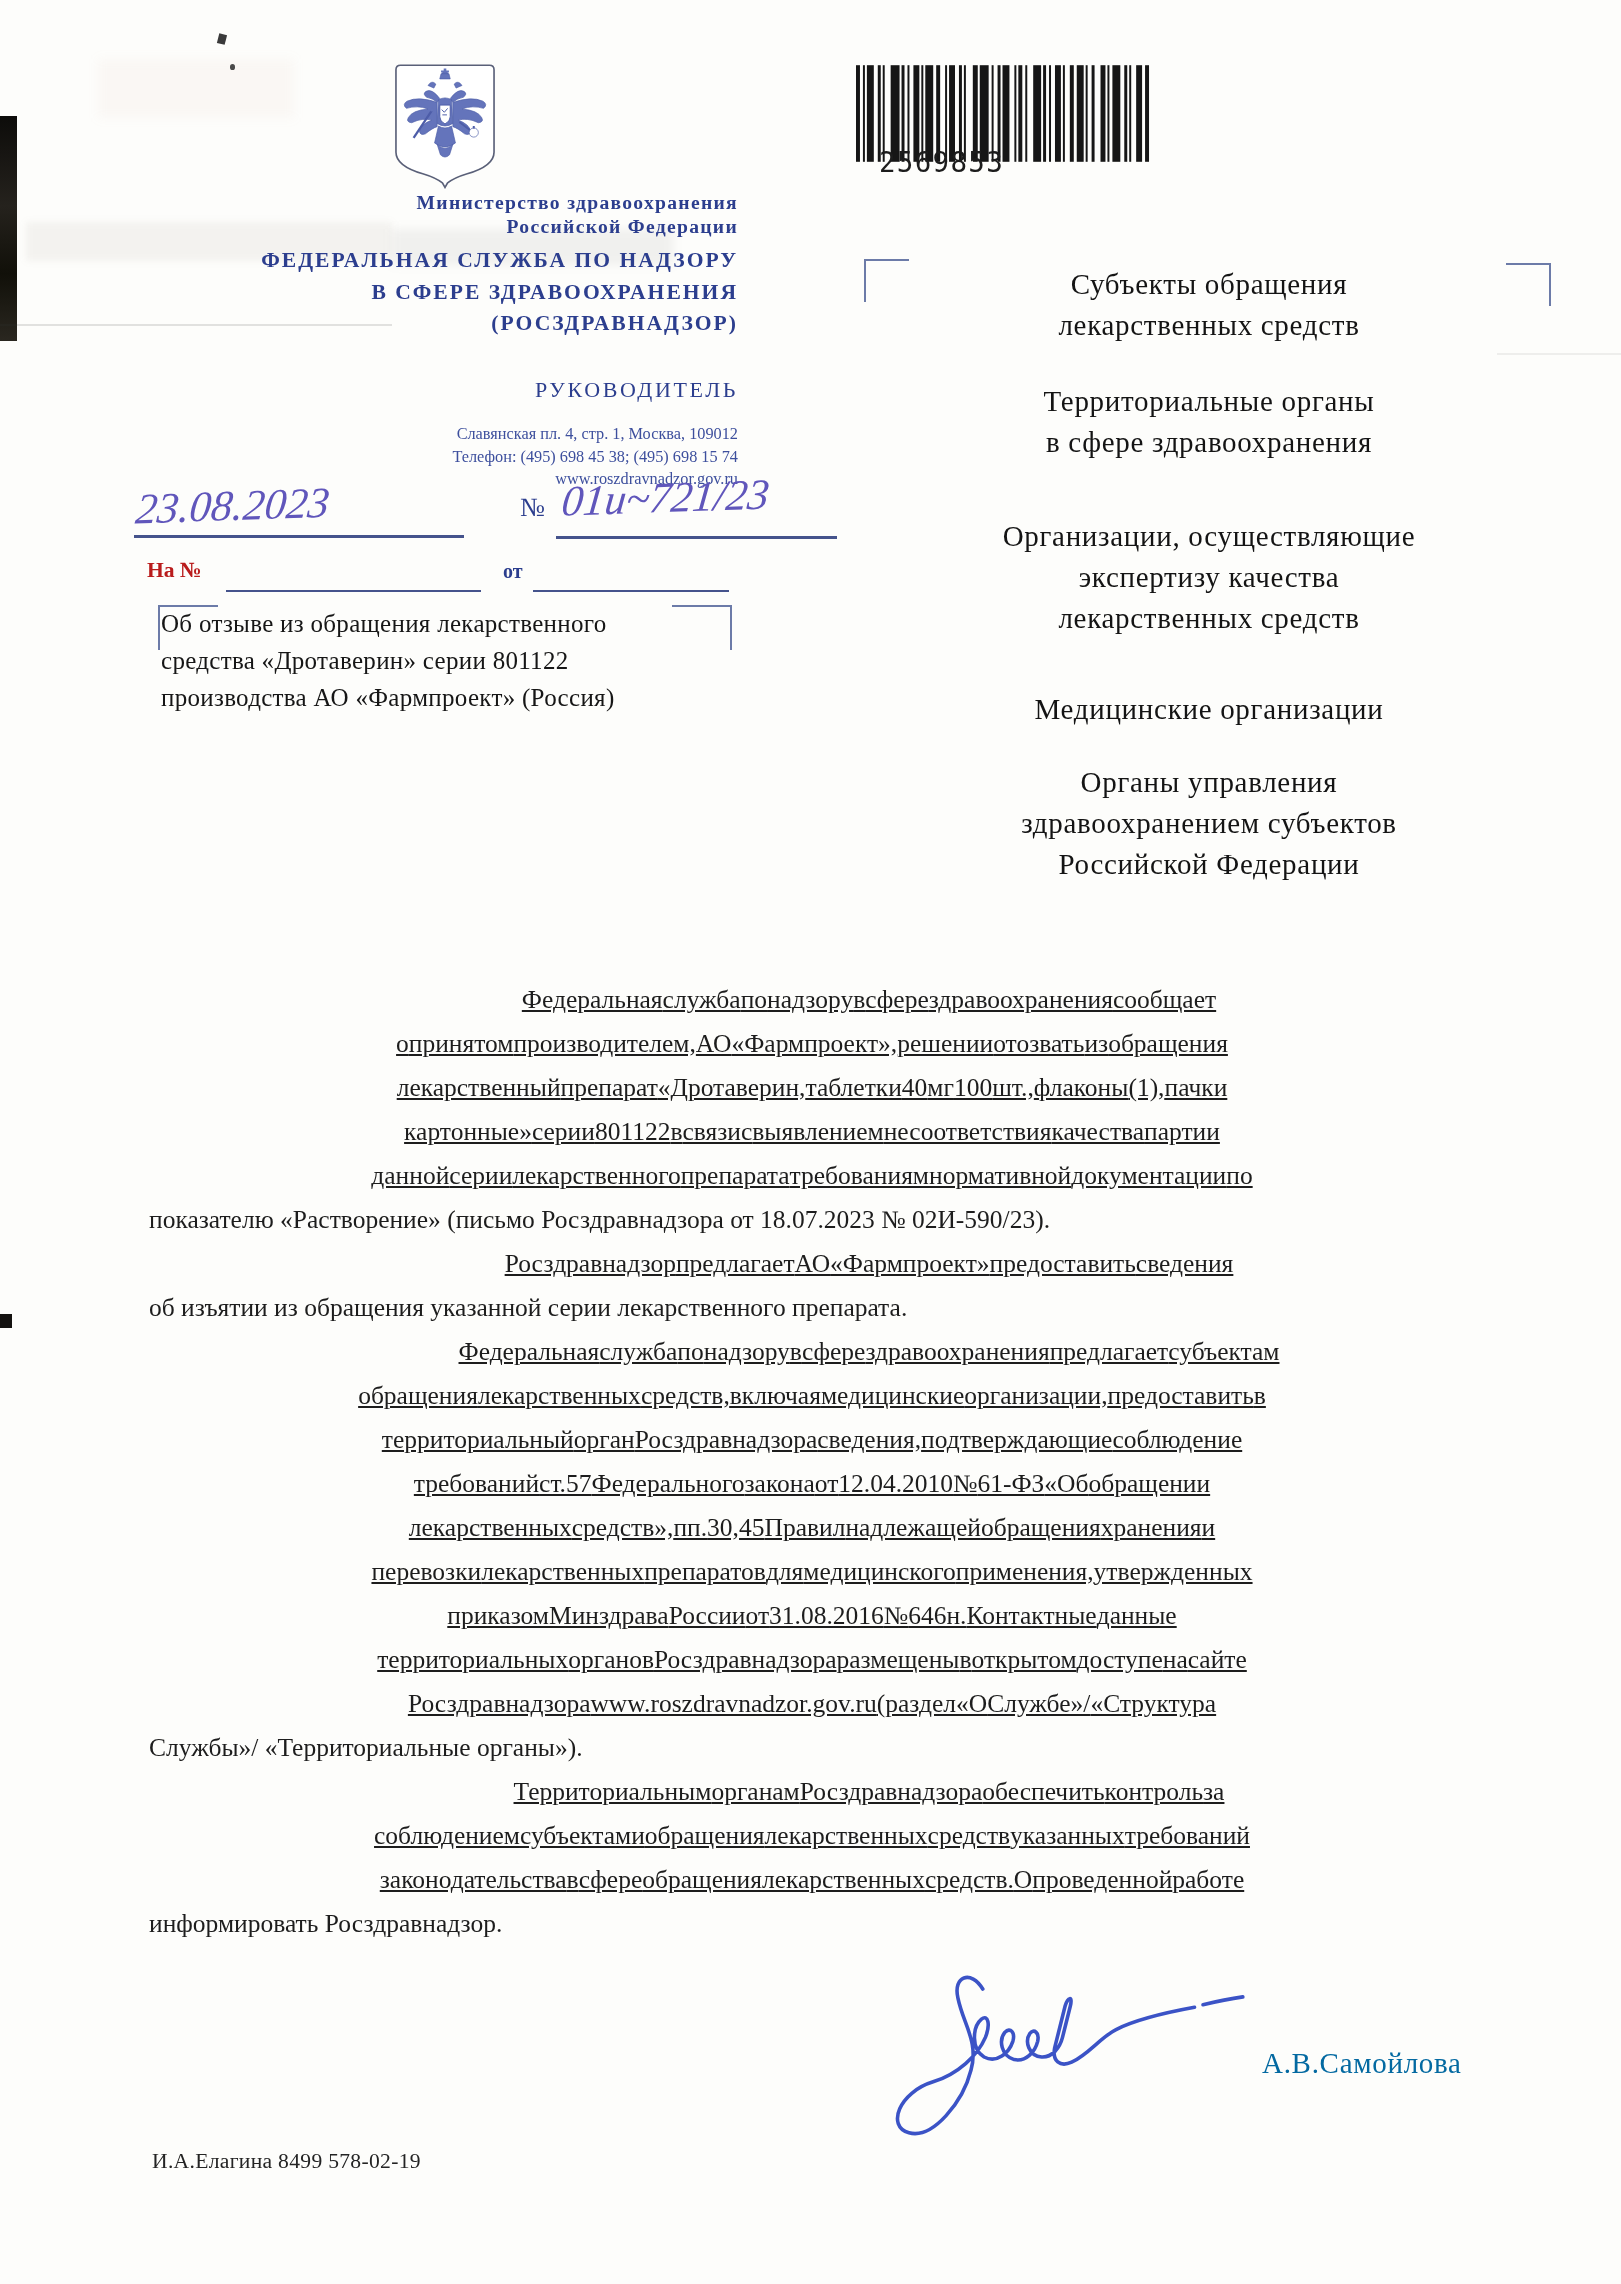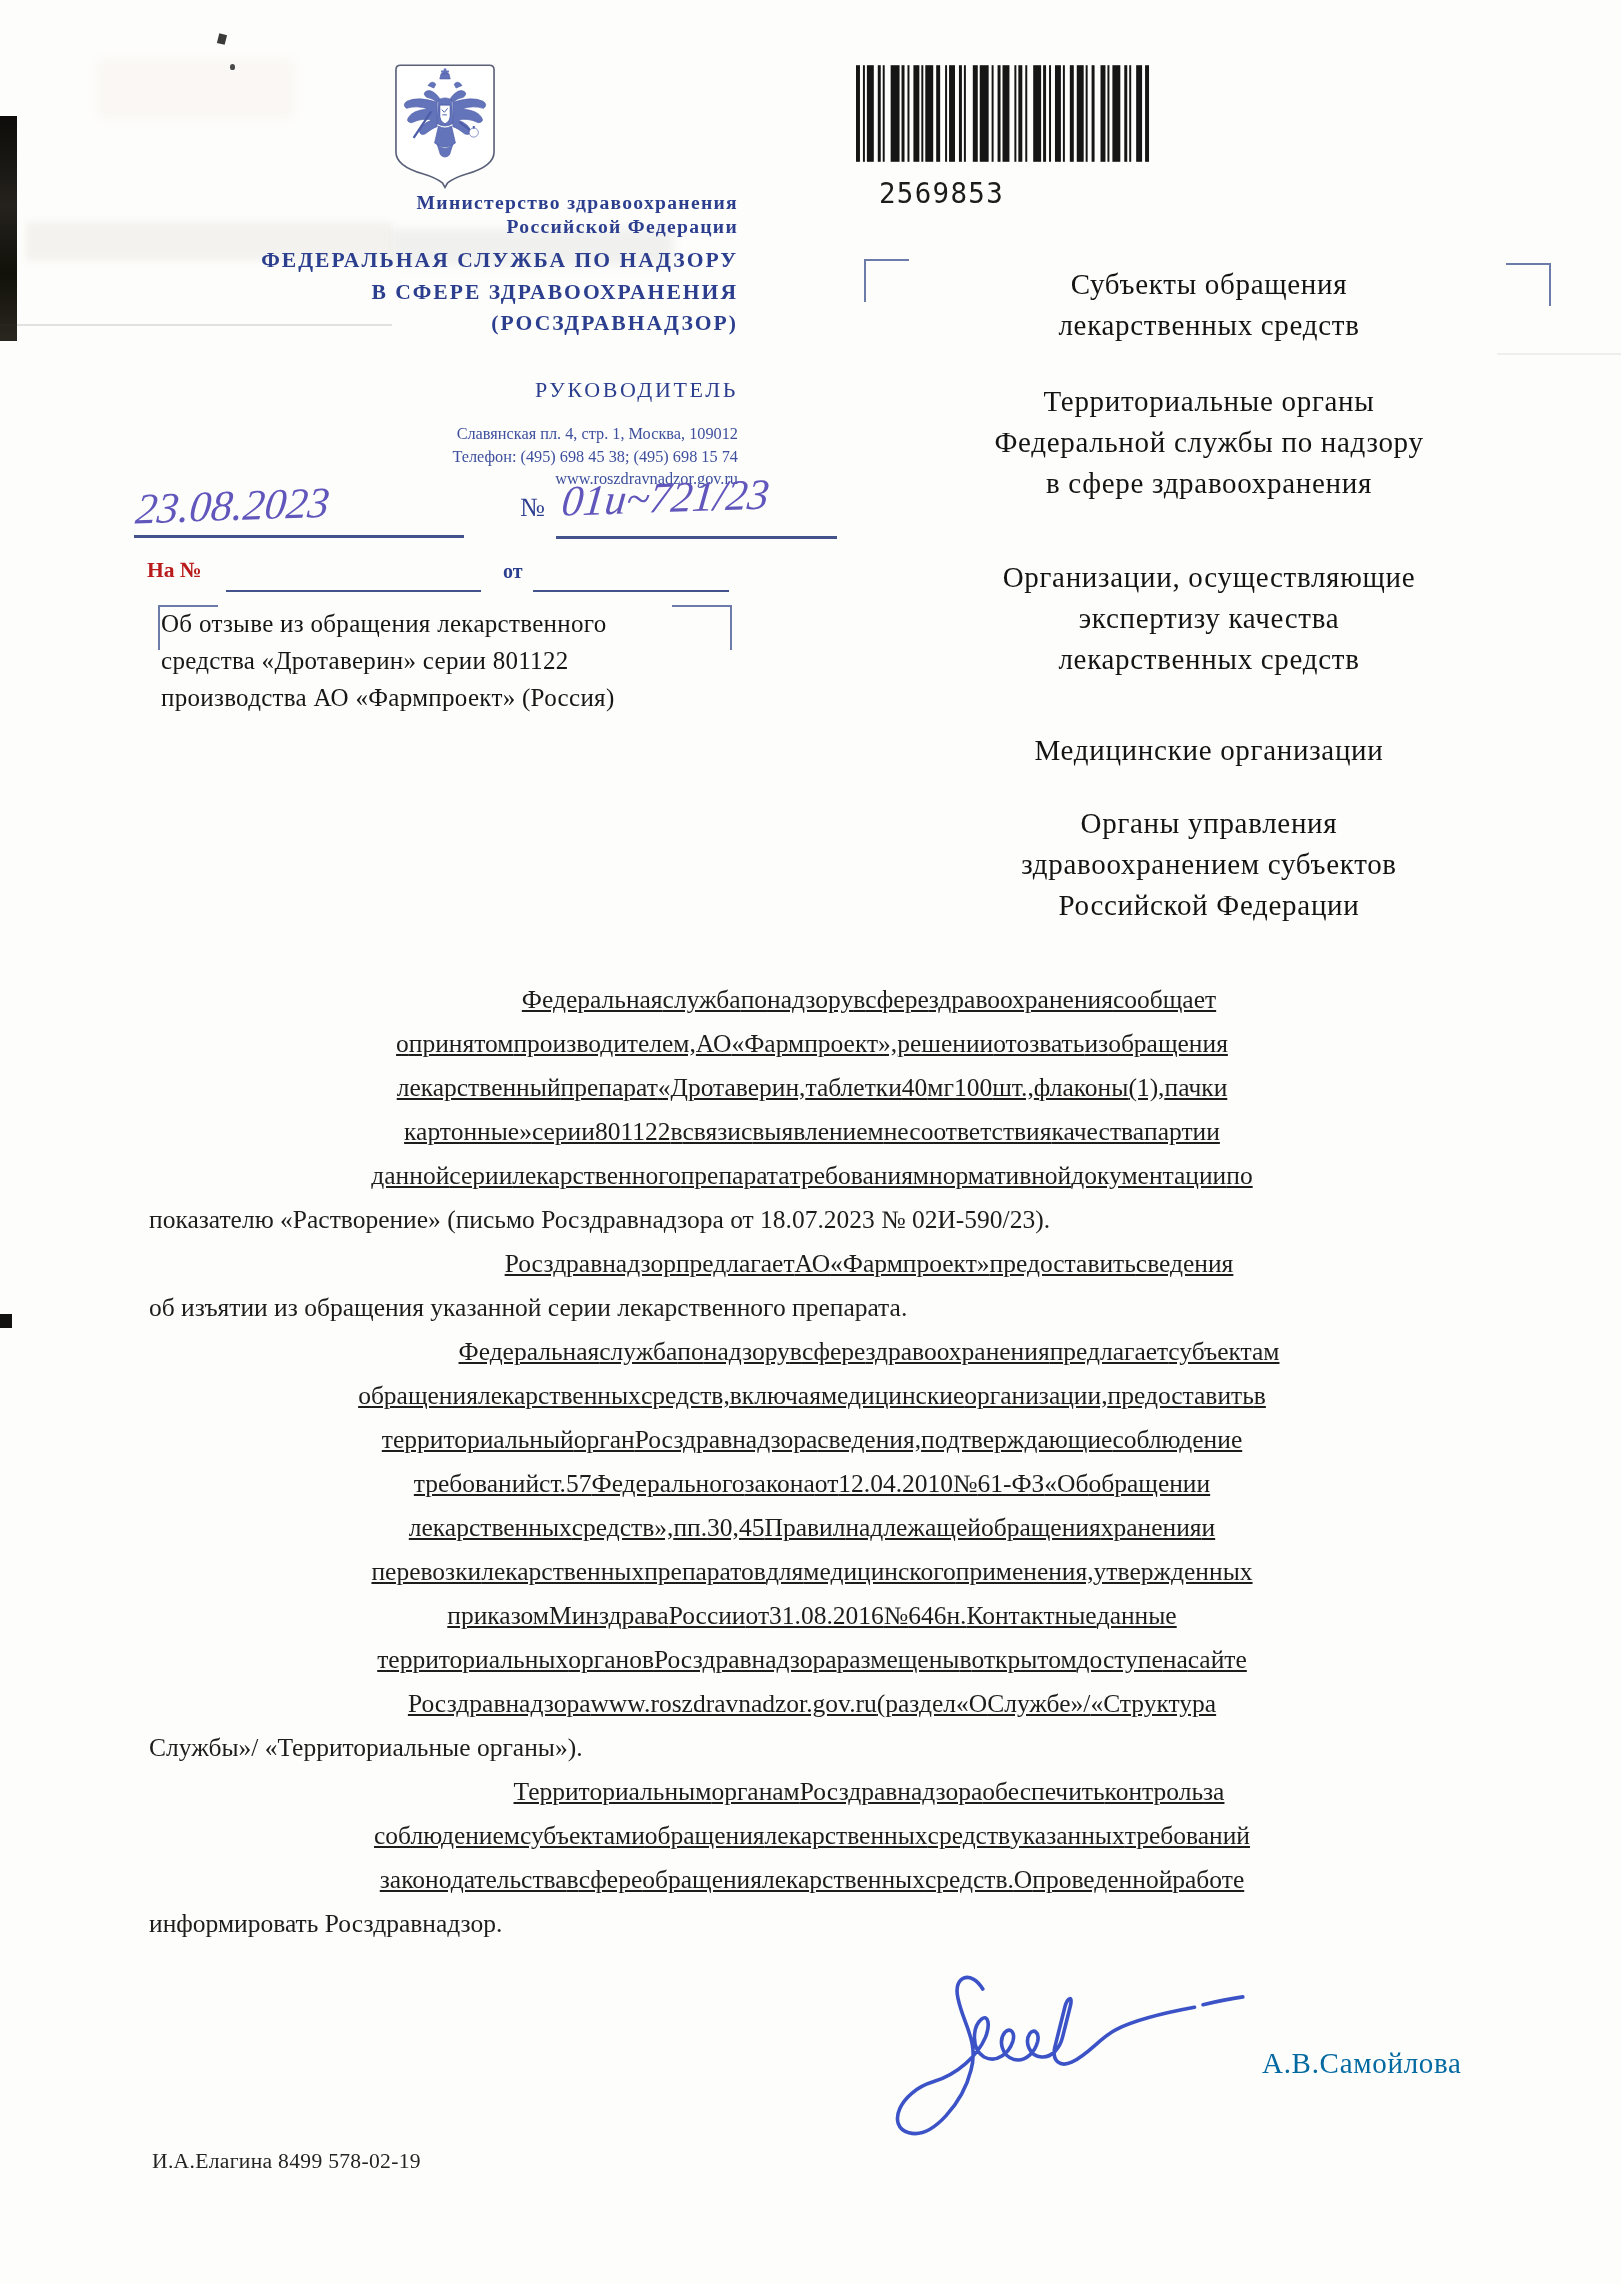--- a/index.html
+++ b/index.html
@@ -43,21 +43,21 @@
   .corner.l{border-left:2.6px solid #6c7ba8;}
   .corner.r{border-right:2.6px solid #6c7ba8;}
   .subj-l{left:158px;top:605px;}
   .subj-r{left:672px;top:605px;}
   .addr-l{left:864px;top:259px;width:43px;height:41px;}
   .addr-r{left:1506px;top:263px;width:43px;height:41px;}
   
   #subject-block{left:161px;top:605px;width:575px;font-size:25px;line-height:37px;color:#161616;letter-spacing:0.3px;}
   
   #barcode-wrap{left:856px;top:65px;width:295px;}
-  #barcode-num{left:879px;top:177px;font-family:"DejaVu Sans Mono",monospace;font-size:27.5px;color:#1c1c1c;letter-spacing:1.3px;}
+  #barcode-num{left:879px;top:146px;font-family:"DejaVu Sans Mono",monospace;font-size:27.5px;color:#1c1c1c;letter-spacing:1.3px;}
   
   #recipients{left:869px;top:264px;width:680px;text-align:center;color:#141414;}
   .recipient-group{font-size:29px;line-height:41px;letter-spacing:0.7px;}
   .recipient-group:nth-child(2){margin-top:35px;}
   .recipient-group:nth-child(3){margin-top:53px;}
   .recipient-group:nth-child(4){margin-top:50px;}
   .recipient-group:nth-child(5){margin-top:32px;}
   
   #body-block{left:149px;top:981px;width:1326px;font-size:25.5px;color:#1d1d1d;}
   .body-line{height:44px;line-height:38px;white-space:nowrap;}
@@ -188,21 +188,20 @@
   </div>
   <div class="abs" id="barcode-num">2569853</div>
 
   <div class="abs" id="recipients">
       <div class="recipient-group">
         <div>Субъекты обращения</div>
         <div>лекарственных средств</div>
       </div>
       <div class="recipient-group">
         <div>Территориальные органы</div>
-        <div>Федеральной службы по надзору</div>
         <div>в сфере здравоохранения</div>
       </div>
       <div class="recipient-group">
         <div>Организации, осуществляющие</div>
         <div>экспертизу качества</div>
         <div>лекарственных средств</div>
       </div>
       <div class="recipient-group">
         <div>Медицинские организации</div>
       </div>

